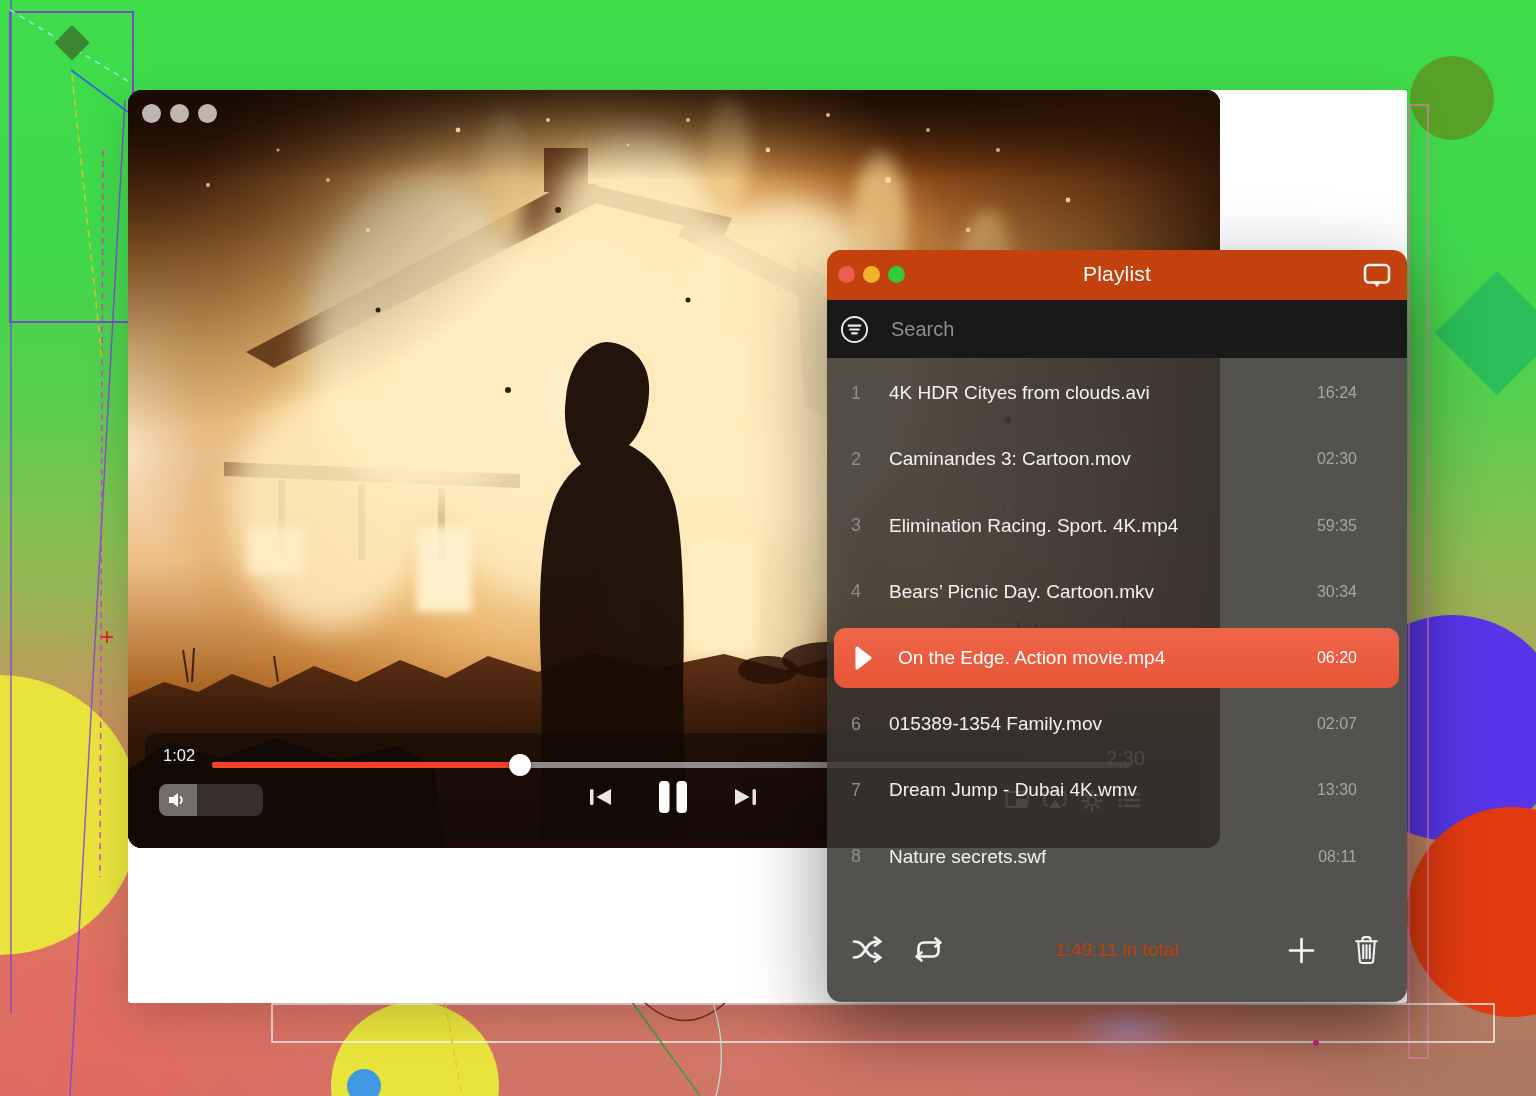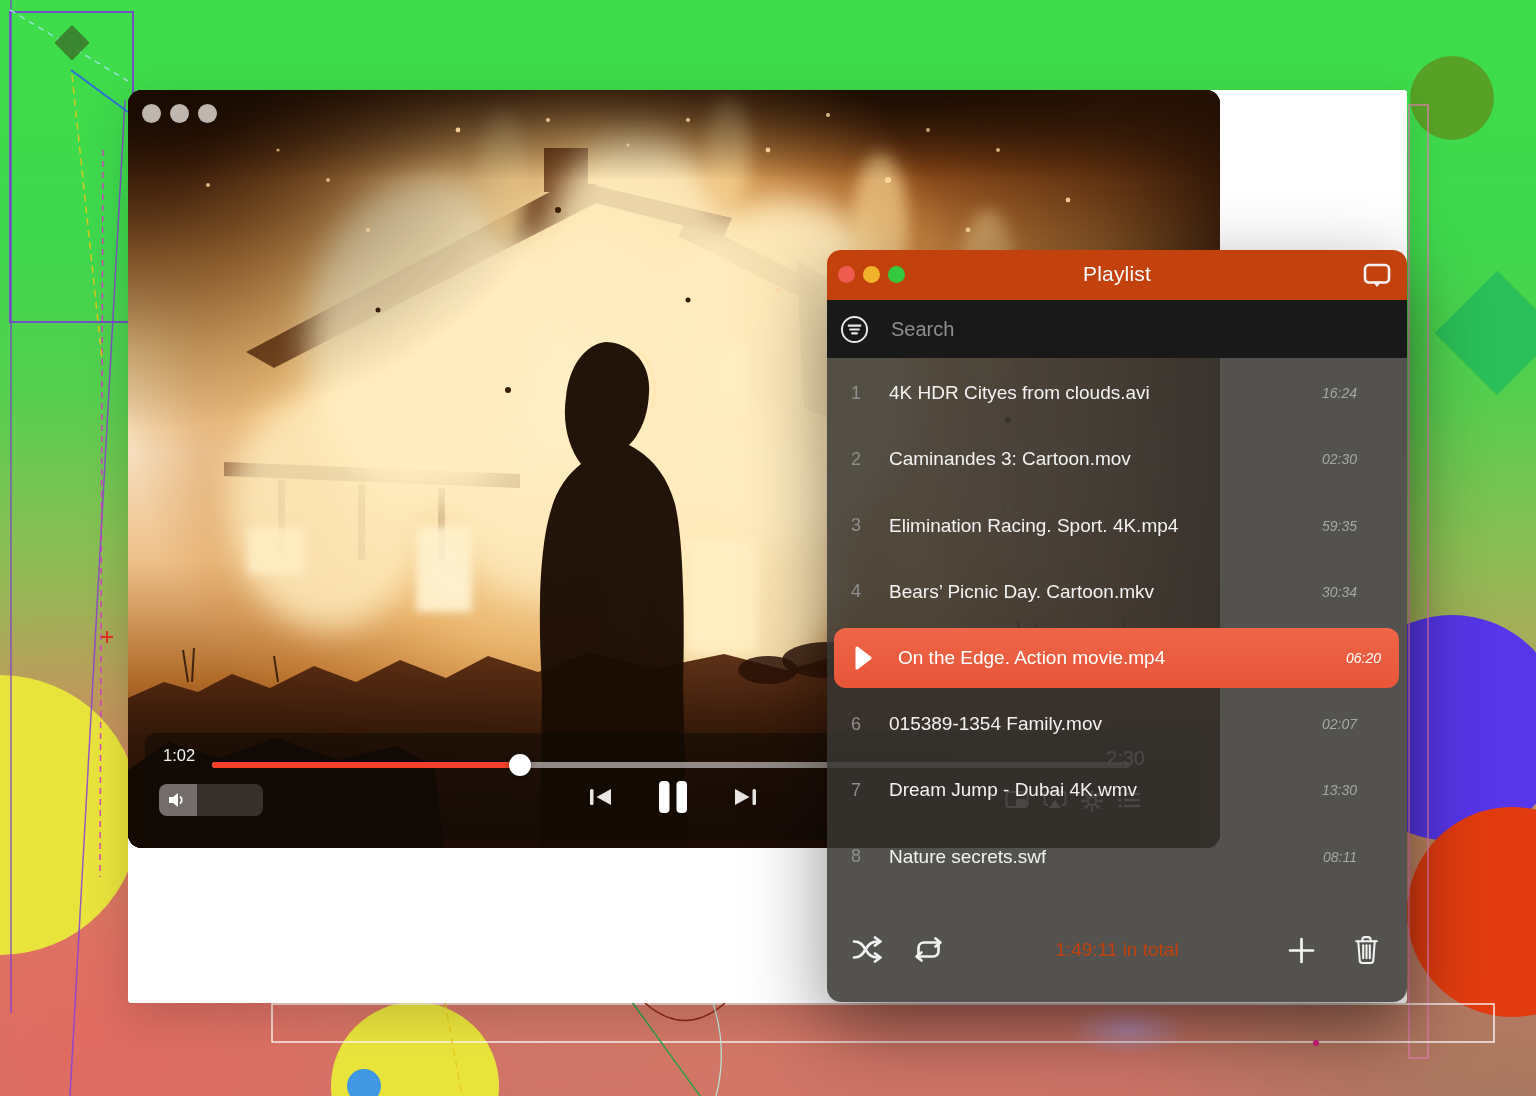--- a/index.html
+++ b/index.html
@@ -69,23 +69,23 @@
   .panel-search{height:58px;background:#191919;display:flex;align-items:center;padding-left:13px;}
   .panel-search input{
     background:transparent;border:none;outline:none;margin-left:20px;width:420px;
     font-size:20px;color:#e8e8e8;font-family:"Liberation Sans","DejaVu Sans",sans-serif;
   }
   .panel-search input::placeholder{color:#8f8f8f;}
   .panel-list{height:530px;background:rgba(56,53,50,.86);padding-top:2px;box-sizing:border-box;}
   .row{height:66.25px;display:flex;align-items:center;padding-right:50px;cursor:default;}
   .row-num{width:58px;flex:none;text-align:center;color:#8e8e8e;font-size:18px;}
   .row-title{color:#f2f2f2;font-size:19px;margin-left:4px;white-space:nowrap;overflow:hidden;}
-  .row-dur{margin-left:auto;color:#a6a6a6;font-size:14px;padding-left:12px;font-style:italic;}
+  .row-dur{margin-left:auto;color:#a6a6a6;font-size:16px;padding-left:12px;}
   .row.selected{
-    height:60px;margin:3px 8px 3px 7px;border-radius:12px;padding-right:18px;
+    height:60px;margin:3px 8px 3px 7px;border-radius:12px;padding-right:42px;
     background:linear-gradient(180deg,#ee6547,var(--accent,#e85539));
   }
   .play-wrap{width:50px;flex:none;padding-left:21px;box-sizing:border-box;display:flex;align-items:center;}
   .row.selected .row-title{margin-left:14px;color:#ffffff;}
   .row.selected .row-dur{color:#ffffff;font-weight:500;}
   .panel-footer{position:relative;height:114px;background:rgba(56,53,50,.86);}
   .foot-btn{position:absolute;display:flex;align-items:center;justify-content:center;cursor:pointer;}
   .foot-shuffle{left:25px;top:48px;}
   .foot-repeat{left:85px;top:48px;}
   .foot-total{position:absolute;left:0;right:0;top:51px;text-align:center;color:#c2410c;font-size:19px;}

